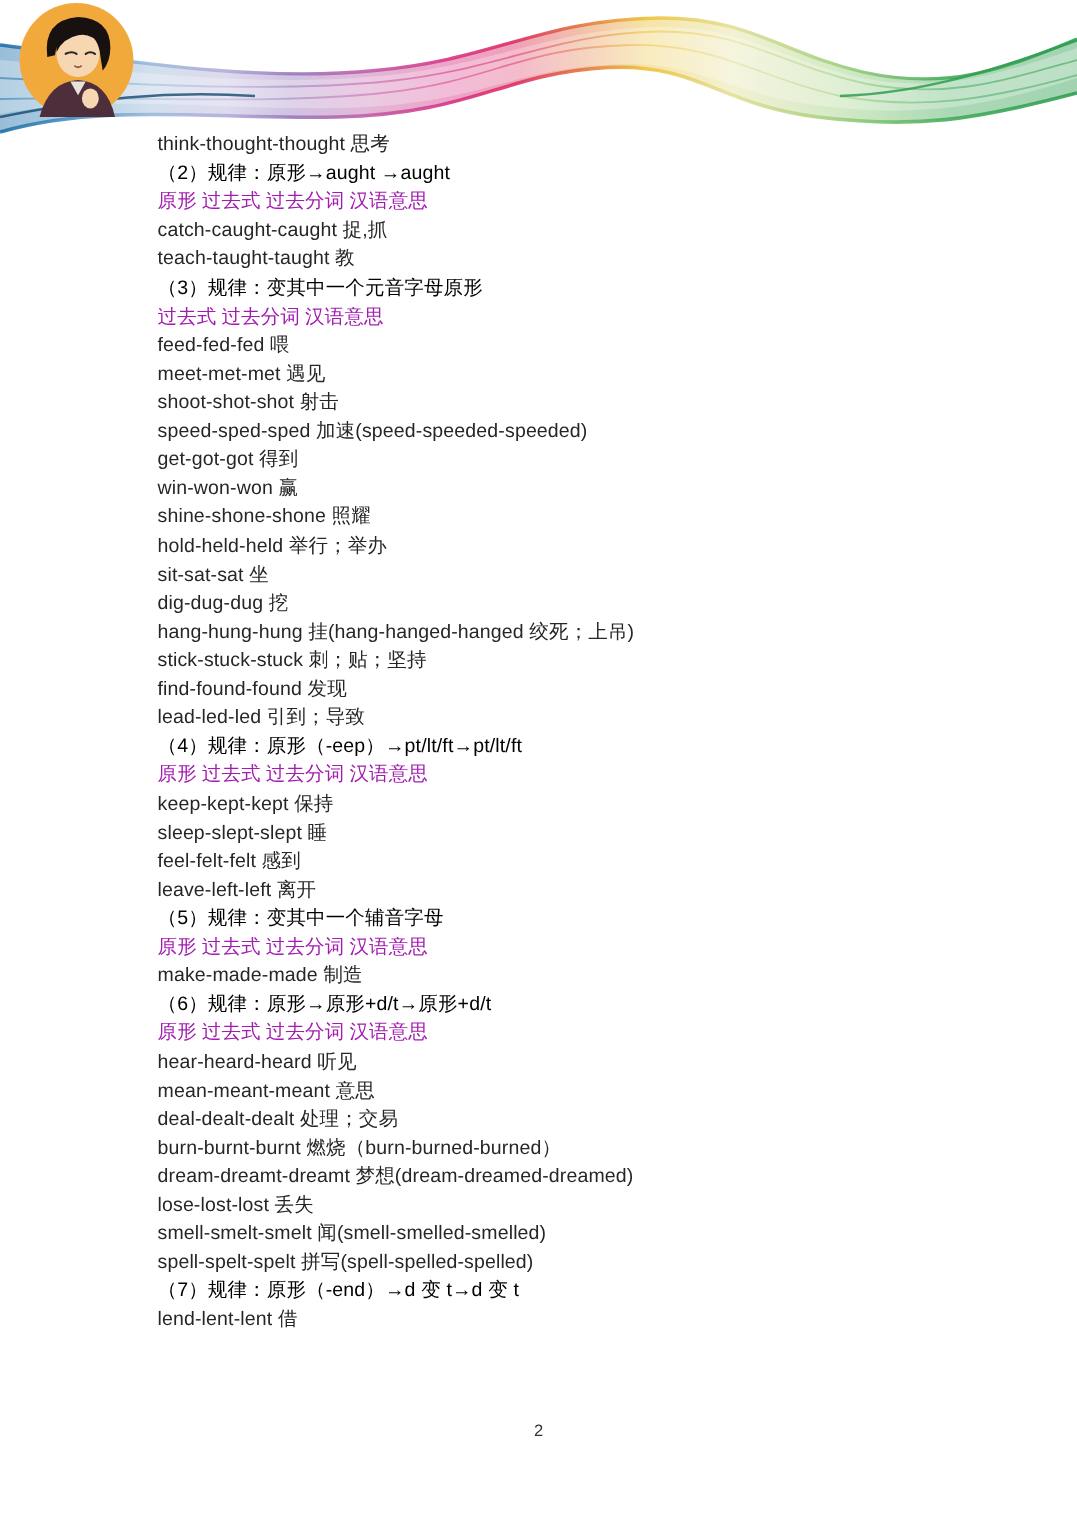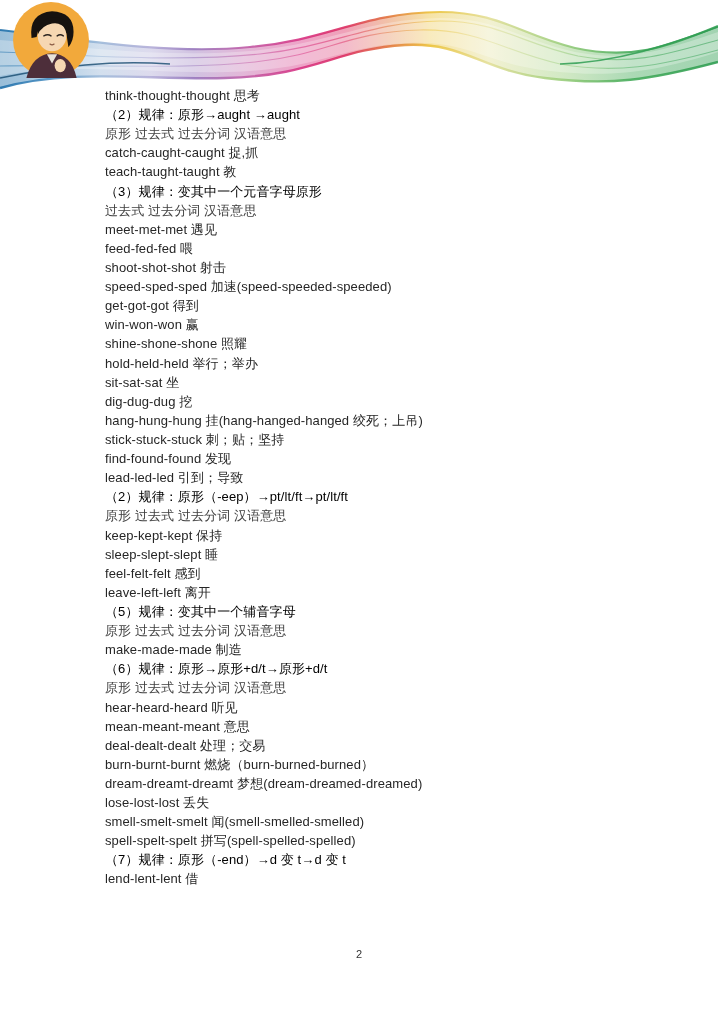--- a/index.html
+++ b/index.html
@@ -9,21 +9,21 @@
   }
   .page{position:absolute;inset:0;background:#ffffff;}
   .ribbon{position:absolute;top:0;left:0;width:718px;height:100px;display:block;}
   .avatar{position:absolute;top:1px;left:11px;width:80px;height:80px;display:block;}
   .content{position:absolute;top:86px;left:105px;right:40px;}
   .line{
     height:19.12px;line-height:19.12px;font-size:13px;color:#262626;
     white-space:nowrap;letter-spacing:0.1px;
   }
   .line.rule{font-weight:normal;color:#000000;}
-  .line.head{color:#404040;}
+  .line.head{color:#a21caf;font-family:Liberation Serif, serif;}
   .page-number{
     position:absolute;top:948px;left:0;width:718px;text-align:center;
     font-size:11px;color:#333333;
   }
 </style>
 </head>
 <body>
 
 <div class="page">
 
@@ -76,35 +76,35 @@
   </svg>
 
   <div class="content">
       <div class="line verb">think-thought-thought 思考</div>
       <div class="line rule">（2）规律：原形→aught →aught</div>
       <div class="line head">原形 过去式 过去分词 汉语意思</div>
       <div class="line verb">catch-caught-caught 捉,抓</div>
       <div class="line verb">teach-taught-taught 教</div>
       <div class="line rule">（3）规律：变其中一个元音字母原形</div>
       <div class="line head">过去式 过去分词 汉语意思</div>
+      <div class="line verb">feed-fed-fed 喂</div>
       <div class="line verb">meet-met-met 遇见</div>
-      <div class="line verb">feed-fed-fed 喂</div>
       <div class="line verb">shoot-shot-shot 射击</div>
       <div class="line verb">speed-sped-sped 加速(speed-speeded-speeded)</div>
       <div class="line verb">get-got-got 得到</div>
       <div class="line verb">win-won-won 赢</div>
       <div class="line verb">shine-shone-shone 照耀</div>
       <div class="line verb">hold-held-held 举行；举办</div>
       <div class="line verb">sit-sat-sat 坐</div>
       <div class="line verb">dig-dug-dug 挖</div>
       <div class="line verb">hang-hung-hung 挂(hang-hanged-hanged 绞死；上吊)</div>
       <div class="line verb">stick-stuck-stuck 刺；贴；坚持</div>
       <div class="line verb">find-found-found 发现</div>
       <div class="line verb">lead-led-led 引到；导致</div>
-      <div class="line rule">（2）规律：原形（-eep）→pt/lt/ft→pt/lt/ft</div>
+      <div class="line rule">（4）规律：原形（-eep）→pt/lt/ft→pt/lt/ft</div>
       <div class="line head">原形 过去式 过去分词 汉语意思</div>
       <div class="line verb">keep-kept-kept 保持</div>
       <div class="line verb">sleep-slept-slept 睡</div>
       <div class="line verb">feel-felt-felt 感到</div>
       <div class="line verb">leave-left-left 离开</div>
       <div class="line rule">（5）规律：变其中一个辅音字母</div>
       <div class="line head">原形 过去式 过去分词 汉语意思</div>
       <div class="line verb">make-made-made 制造</div>
       <div class="line rule">（6）规律：原形→原形+d/t→原形+d/t</div>
       <div class="line head">原形 过去式 过去分词 汉语意思</div>

